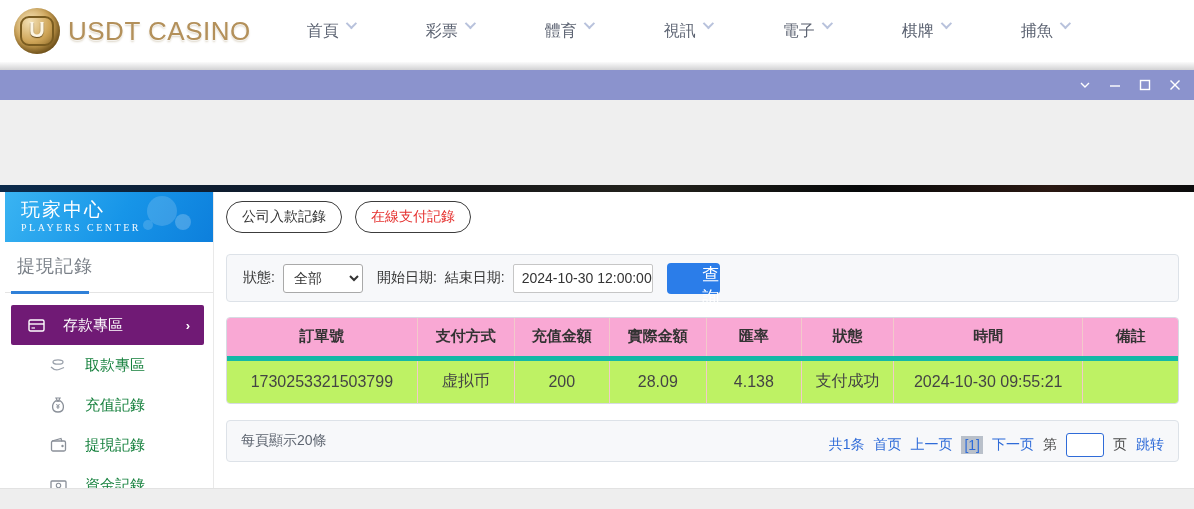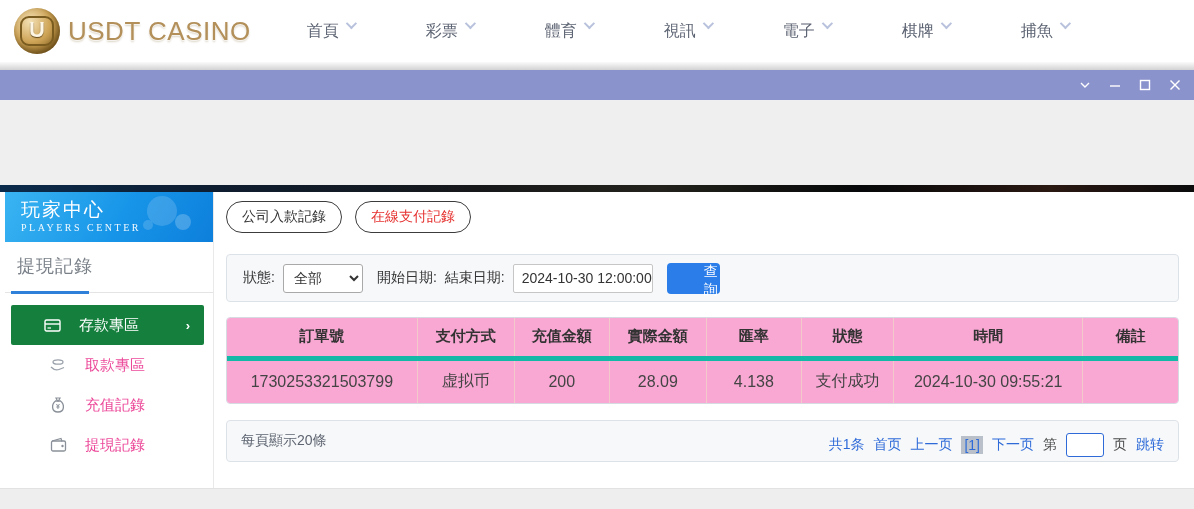--- a/index.html
+++ b/index.html
@@ -49,51 +49,51 @@
   .side-head-title { font-size:19px; letter-spacing:2px; line-height:1.2; }
   .side-head-sub { font-size:10px; letter-spacing:2.5px; opacity:.95;font-family:Liberation Serif, serif; }
   .deco1,.deco2,.deco3 { position:absolute; border-radius:50%; background:rgba(255,255,255,.16); }
   .deco1 { width:30px; height:30px; right:36px; top:4px; }
   .deco2 { width:16px; height:16px; right:22px; top:22px; background:rgba(255,255,255,.22); }
   .deco3 { width:10px; height:10px; right:60px; top:28px; }
   .side-section { margin:0 0 0 0; padding:12px 0 14px 12px; border-bottom:1px solid #e4e4e4; position:relative; }
   .side-section-label { font-size:18px; color:#7a8088; letter-spacing:1px; }
   .side-section::after { content:""; position:absolute; left:6px; bottom:-2px; width:78px; height:3px; background:#2f80d8; }
   .side-menu { padding-top:12px; }
-  .side-item { height:40px; display:flex; align-items:center; font-size:15px; color:#ec4899;
+  .side-item { height:40px; display:flex; align-items:center; font-size:15px; color:#15803d;
     padding-left:44px; cursor:pointer; position:relative; }
   .side-item .mi { width:18px; height:18px; margin-right:18px; flex:none; display:flex; align-items:center; justify-content:center; }
-  .side-item.active { background:#15803d; color:#fff; margin:0 9px 0 6px; border-radius:2px;
-    padding-left:32px; height:40px; }
+  .side-item.active { background:#701a75; color:#fff; margin:0 9px 0 6px; border-radius:2px;
+    padding-left:16px; height:40px; }
   .side-item.active .arrow { position:absolute; right:14px; font-size:13px; color:#fff; font-weight:bold; }
 
   
   .main { flex:1; border-left:1px solid #e9e9e9; padding:9px 20px 0 12px; position:relative; }
   .tabs { display:flex; gap:13px; }
   .tab-pill { border:1px solid #3c3c3c; border-radius:16px; background:#fff; height:32px;
     padding:0 15px; font-size:14px; color:#333; display:flex; align-items:center; cursor:pointer; }
   .tab-pill.active { color:#e5312f; }
 
   .filterbar { margin-top:21px; height:48px; background:#f7f8fa; border:1px solid #dde2e8;
     border-radius:4px; display:flex; align-items:center; padding-left:16px; }
   .f-label { font-size:14px; color:#333; margin-right:8px; white-space:nowrap; }
   .f-select { width:80px; height:29px; font-size:14px; color:#333; border:1px solid #a9a9a9;
     border-radius:3px; background:#fff; margin-right:14px; padding-left:6px;
     font-family:"Liberation Sans","DejaVu Sans",sans-serif; }
   .f-input { width:140px; height:29px; border:1px solid #c6c6c6; border-radius:2px; font-size:14px;
     color:#333; padding-left:8px; margin-right:14px; font-family:"Liberation Sans","DejaVu Sans",sans-serif; }
-  .f-btn { width:53px; height:31px; background:#2b7de9; color:#fff; font-size:14px; border:none;
+  .f-btn { width:53px; height:31px; background:#2b7de9; color:#fff; font-size:17px; border:none;
     border-radius:4px; cursor:pointer; font-family:"Liberation Sans","DejaVu Sans",sans-serif;padding-left:35px; }
 
   .tablewrap { margin-top:15px; border:1px solid #d6dbe2; border-radius:4px; overflow:hidden; background:#fff; }
   table.data { width:100%; border-collapse:collapse; table-layout:fixed; }
   table.data th { background:#f9a8d4; height:40px; font-size:15px; color:#333; font-weight:bold;
     border-right:1px solid #f2caca; border-bottom:5px solid #14b8a6; text-align:center; }
   table.data th:last-child { border-right:none; }
-  table.data td { height:45px; font-size:16px; color:#444; text-align:center; background:#f9a8d4;
+  table.data td { height:45px; font-size:16px; color:#444; text-align:center; background:#bef264;
     border-right:1px solid #f2caca; }
   table.data td:last-child { border-right:none; }
 
   .pagebar { margin-top:16px; height:42px; background:#f7f8fa; border:1px solid #dde2e8;
     border-radius:4px; display:flex; align-items:center; padding:0 14px; justify-content:space-between; }
   .perpage { font-size:14px; color:#5e6570; }
   .pager { display:flex; align-items:center; gap:9px; font-size:14px;margin-top:8px; }
   .pg-total { color:#2f6bd8; }
   .pg-link { color:#2f6bd8; cursor:pointer; text-decoration:none; }
   .pg-cur { color:#2f6bd8; background:#b9c0ca; padding:1px 3px; }
@@ -222,20 +222,29 @@
         </div>
         <div class="side-item">
           <span class="mi">
             <svg width="17" height="16" viewBox="0 0 17 16">
                 <path d="M2 4 l9 -2.5 1 3" fill="none" stroke="#8a9099" stroke-width="1.2"></path>
                 <rect x="1.5" y="4" width="14" height="10" rx="1.5" fill="none" stroke="#8a9099" stroke-width="1.3"></rect>
                 <circle cx="12.5" cy="9" r="1.2" fill="#8a9099"></circle>
               </svg>
           </span>
           <span>提現記錄</span>
+        </div>
+        <div class="side-item">
+          <span class="mi">
+            <svg width="17" height="15" viewBox="0 0 17 15">
+                <rect x="1" y="3" width="15" height="9" rx="1" fill="none" stroke="#8a9099" stroke-width="1.3"></rect>
+                <circle cx="8.5" cy="7.5" r="2.2" fill="none" stroke="#8a9099" stroke-width="1.1"></circle>
+              </svg>
+          </span>
+          <span>資金記錄</span>
         </div>
       </div>
     </div>
 
     <div class="main">
 
       <div class="tabs">
         <div class="tab-pill">公司入款記錄</div>
         <div class="tab-pill active">在線支付記錄</div>
       </div>

